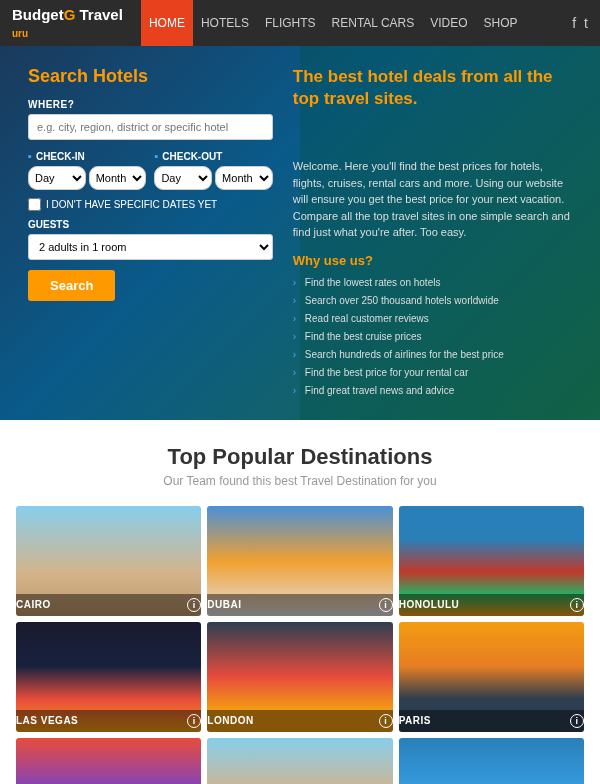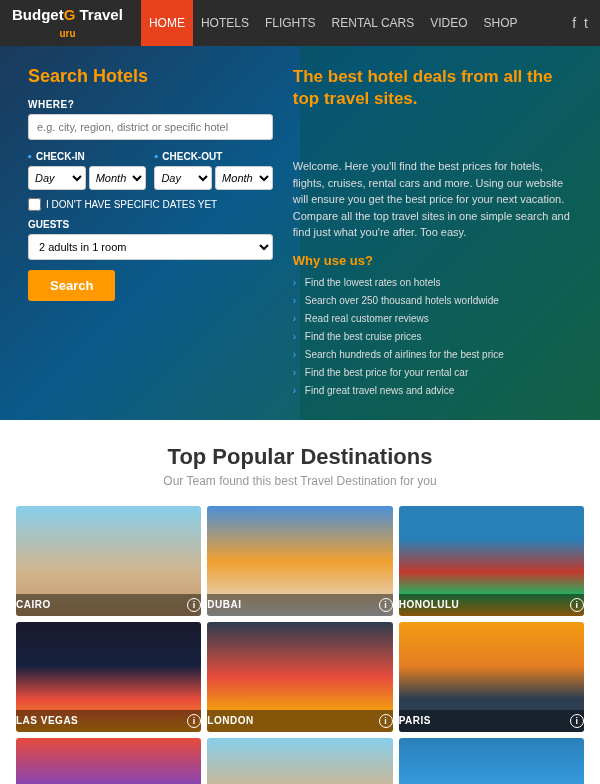--- a/index.html
+++ b/index.html
@@ -1,19 +1,19 @@
 <!DOCTYPE html>
 <html><head>
   <meta charset="utf-8">
   <style>
     * { box-sizing: border-box; margin: 0; padding: 0; }
     body { font-family: Arial, sans-serif; width: 600px; background: #f5f5f5; font-size: 13px; }
 
     
-    .header { background: #2c2c2c; display: flex; align-items: center; padding: 0 12px; height: 46px; text-align: center; }
+    .header { background: #2c2c2c; display: flex; align-items: center; padding: 0 12px; height: 46px; }
     .logo { display: flex; align-items: center; margin-right: 18px; }
     .logo-text { color: #fff; font-size: 15px; font-weight: bold; }
     .logo-text span { color: #f90; }
     .logo-sub { color: #aaa; font-size: 10px; }
     .nav { display: flex; align-items: center; flex: 1; }
     .nav-item { color: #ccc; font-size: 12px; padding: 0 8px; text-decoration: none; cursor: pointer; height: 46px; display: flex; align-items: center; }
     .nav-item.active { background: #e8411e; color: #fff; }
     .nav-social { margin-left: auto; display: flex; gap: 8px; }
     .social-icon { color: #ccc; font-size: 14px; cursor: pointer; }
 
@@ -23,21 +23,21 @@
     .hero-left { width: 45%; z-index: 1; }
     .hero-right { width: 55%; padding-left: 20px; z-index: 1; }
     .search-title { color: #f90; font-size: 18px; font-weight: bold; margin-bottom: 12px; }
     .form-label { color: #fff; font-size: 10px; font-weight: bold; margin-bottom: 4px; letter-spacing: 0.5px; }
     .search-input { width: 100%; padding: 6px 8px; border: 1px solid #ccc; border-radius: 3px; font-size: 11px; color: #999; background: #fff; margin-bottom: 10px; }
     .date-row { display: flex; gap: 8px; margin-bottom: 8px; }
     .date-group { flex: 1; }
     .date-label { color: #fff; font-size: 10px; font-weight: bold; margin-bottom: 4px; display: flex; align-items: center; gap: 4px; }
     .date-label-icon { color: #4af; font-size: 11px; }
     .date-selects { display: flex; gap: 3px; }
-    .date-select { flex: 1; padding: 4px 2px; border: 1px solid #ccc; border-radius: 3px; font-size: 11px; background: #fff; font-style: italic; }
+    .date-select { flex: 1; padding: 4px 2px; border: 1px solid #ccc; border-radius: 9px; font-size: 11px; background: #fff; }
     .no-dates { display: flex; align-items: center; gap: 5px; color: #fff; font-size: 10px; margin-bottom: 8px; }
     .no-dates input { margin: 0; }
     .guests-label { color: #fff; font-size: 10px; font-weight: bold; margin-bottom: 4px; }
     .guests-select { width: 100%; padding: 5px 6px; border: 1px solid #ccc; border-radius: 3px; font-size: 11px; background: #fff; margin-bottom: 10px; }
     .search-btn { background: #f90; color: #fff; border: none; padding: 8px 22px; border-radius: 3px; font-size: 13px; font-weight: bold; cursor: pointer; }
 
     .hero-tagline { color: #f90; font-size: 17px; font-weight: bold; line-height: 1.3; margin-bottom: 10px; }
     .hero-desc { color: #ddd; font-size: 11px; line-height: 1.5; margin-bottom: 12px; margin-top: 48px; }
     .why-title { color: #f90; font-size: 13px; font-weight: bold; margin-bottom: 6px; }
     .why-list { list-style: none; padding: 0; }

